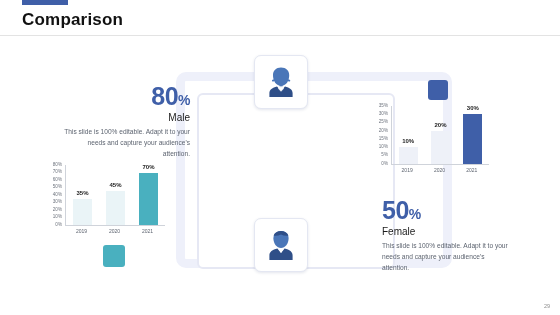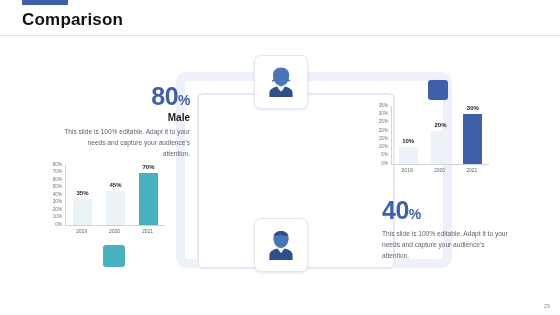--- a/index.html
+++ b/index.html
@@ -19,21 +19,21 @@
 
   
   .avatar{position:absolute;width:52px;height:52px;background:#ffffff;border:1px solid #e4e7f2;border-radius:7px;box-shadow:0 1px 3px rgba(60,70,120,.14);display:flex;align-items:center;justify-content:center;}
   .avatar.female{left:254px;top:55px;}
   .avatar.male{left:254px;top:218px;}
 
   
   .pct{font-weight:bold;color:#3f5fa8;letter-spacing:-.5px;}
   .pct .num{font-size:25px;}
   .pct .sym{font-size:14px;}
-  .blk-label{font-size:10px;font-weight:bold;color:#1b1b1b;margin-top:1px;}
+  .blk-label{font-size:10px;font-weight:normal;color:#1b1b1b;margin-top:1px;}
   .blk-desc{font-size:6.6px;color:#5d6470;line-height:1.65;margin-top:4px;}
 
   .male-block{position:absolute;left:62px;top:82px;width:128px;text-align:right;}
   .female-block{position:absolute;left:382px;top:196px;width:128px;text-align:left;}
 
   
   .chart{position:absolute;}
   .chart .axis-labels{position:absolute;left:0;top:0;width:26px;text-align:right;}
   .chart .axis-labels div{font-size:4.6px;color:#6d737d;line-height:1;}
   .plot{position:absolute;border-left:.8px solid #cfd3da;border-bottom:.8px solid #cfd3da;}
@@ -81,22 +81,23 @@
 <div class="male-block">
   <div class="pct">
     <span class="num">80</span><span class="sym">%</span>
   </div>
   <div class="blk-label">Male</div>
   <div class="blk-desc">This slide is 100% editable. Adapt it to your needs and capture your audience's attention.</div>
 </div>
 
 <div class="female-block">
   <div class="pct">
-    <span class="num">40</span><span class="sym">%</span>
+    <span class="num">50</span><span class="sym">%</span>
   </div>
+  <div class="blk-label">Female</div>
   <div class="blk-desc">This slide is 100% editable. Adapt it to your needs and capture your audience's attention.</div>
 </div>
 
 <div class="chart" id="chart-male">
     <div class="axis-labels" style="width: 16px; top: 2px;">
       <div style="position: absolute; right: 0px; top: -2.3px; width: 16px;">80%</div>
       <div style="position: absolute; right: 0px; top: 5.2px; width: 16px;">70%</div>
       <div style="position: absolute; right: 0px; top: 12.7px; width: 16px;">60%</div>
       <div style="position: absolute; right: 0px; top: 20.2px; width: 16px;">50%</div>
       <div style="position: absolute; right: 0px; top: 27.7px; width: 16px;">40%</div>

